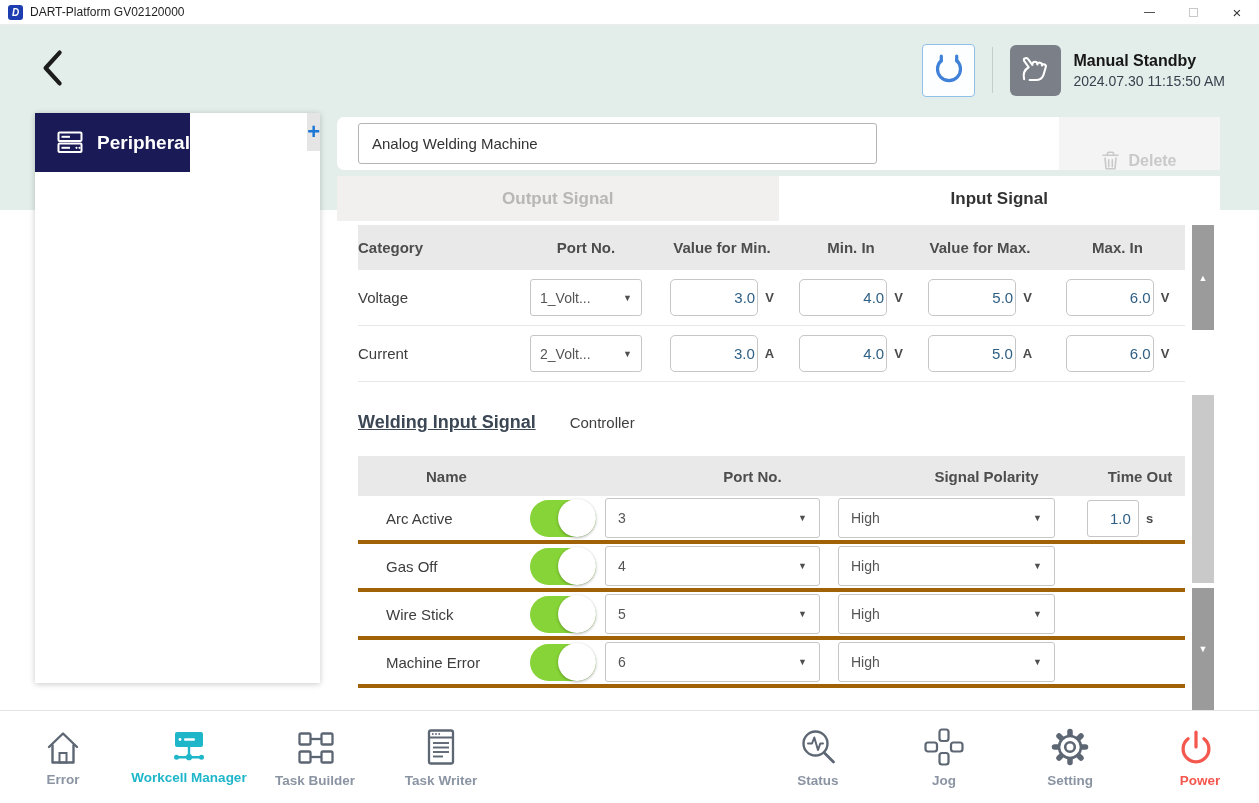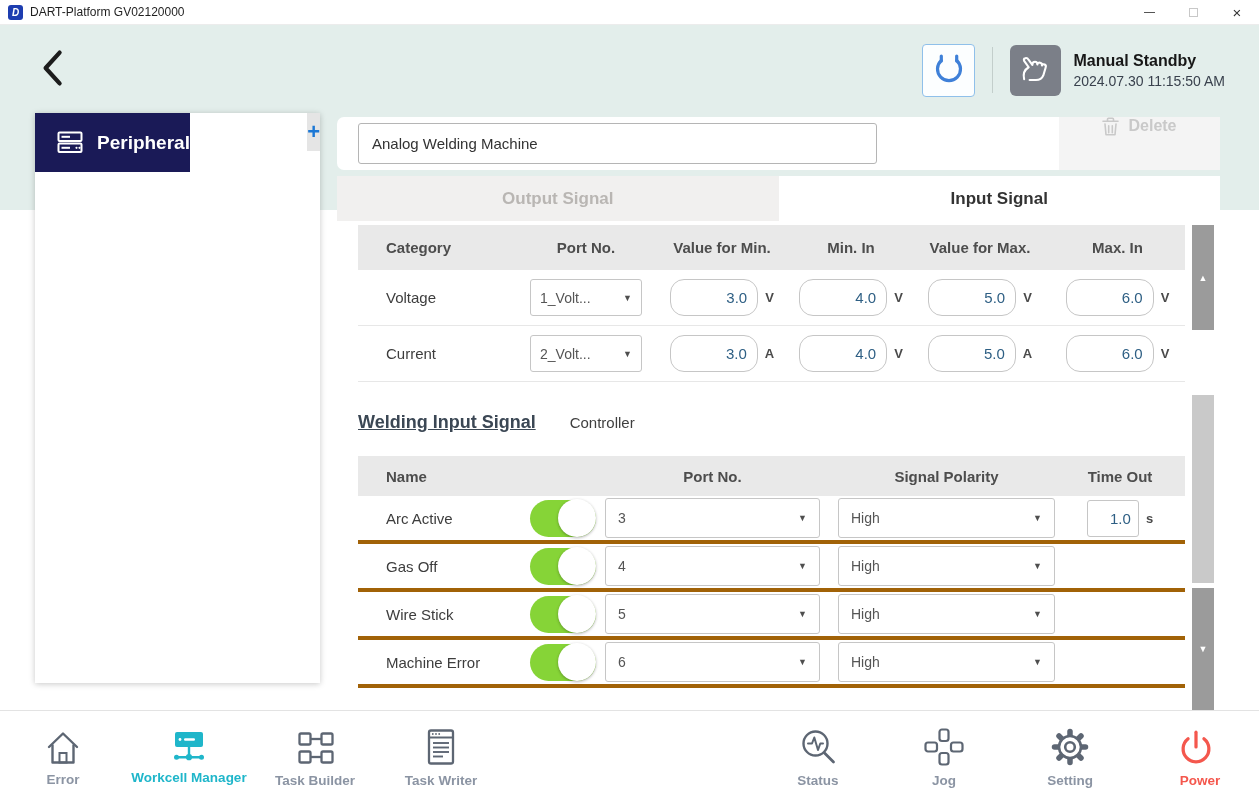--- a/index.html
+++ b/index.html
@@ -40,63 +40,63 @@
                     padding-left:22px; font-size:19px; font-weight:bold; gap:13px; cursor:pointer; }
   .sidebar-body { flex:1; background:#fff; }
   .sidebar-add { height:38px; background:#e5e5e5; display:flex; align-items:center; justify-content:center;
                  color:#1d78d5; font-size:22px; font-weight:bold; cursor:pointer; }
 
   
   .name-row { position:absolute; left:337px; top:117px; width:883px; height:53px; background:#fff; display:flex;border-radius:7px; }
   .name-input { margin:6px 0 6px 21px; width:519px; height:41px; border:1px solid #b5b5b5; border-radius:3px;
                 font-size:15px; color:#333; padding:0 13px; font-family:"Liberation Sans",sans-serif; outline:none; }
   .btn-delete { margin-left:auto; width:161px; height:100%; background:#f4f4f4; border:none; color:#c9c9c9;
-                font-size:16px; font-weight:bold; display:flex; align-items:flex-start; justify-content:center;
+                font-size:16px; font-weight:bold; display:flex; align-items:flex-end; justify-content:center;
                 gap:9px; cursor:default; font-family:"Liberation Sans",sans-serif; }
   .btn-confirm { width:163px; height:100%; background:#fff; border:none; border-left:1px solid #e3e3e3;
                  color:#1f1f1f; font-size:17px; font-weight:bold; display:flex; align-items:center;
                  justify-content:center; gap:9px; cursor:pointer; font-family:"Liberation Sans",sans-serif; }
 
   
   .tabs { position:absolute; left:337px; top:176px; width:883px; height:45px; display:flex; }
   .tab { flex:1; display:flex; align-items:center; justify-content:center; font-size:17px; font-weight:bold; cursor:pointer; }
   .tab.inactive { background:#f1f0ef; color:#b9b6b3; }
   .tab.active { background:#fff; color:#333; }
 
   
   .content { position:absolute; left:337px; top:221px; width:883px; height:489px; background:#fff;
              overflow:hidden; padding-top:4px; }
   .atable, .stable { margin-left:21px; width:827px; }
   .a-head { height:45px; background:#e9e9e9; display:flex; align-items:center; font-size:15px;
             font-weight:bold; color:#4d4d4d; }
   .a-row { height:56px; display:flex; align-items:center; border-bottom:1px solid #e7e7e7;
            font-size:15px; color:#3d3d3d; }
-  .c1 { width:162px; padding-left:28px; }
+  .c1 { width:162px; }
   .c2 { width:132px; display:flex; justify-content:center; text-align:center; }
   .c3 { width:140px; display:flex; justify-content:center; align-items:center; text-align:center; }
   .c4 { width:118px; display:flex; justify-content:center; align-items:center; text-align:center; }
   .c5 { width:140px; display:flex; justify-content:center; align-items:center; text-align:center; }
   .c6 { width:135px; display:flex; justify-content:center; align-items:center; text-align:center; }
   .a-head .c2,.a-head .c3,.a-head .c4,.a-head .c5,.a-head .c6 { display:block; }
 
   .dd-sm { width:112px; height:37px; border:1px solid #c6c6c6; border-radius:3px; background:#fff;
            display:flex; align-items:center; padding:0 9px; font-size:14px; color:#555; cursor:pointer; }
   .dd-arrow { margin-left:auto; font-size:9px; color:#4f4f4f; }
-  .numfield { width:88px; height:37px; border:1px solid #c6c6c6; border-radius:14px; background:#fff;
-              display:flex; align-items:center; justify-content:flex-end; padding-right:10px;
+  .numfield { width:88px; height:37px; border:1px solid #c6c6c6; border-radius:5px; background:#fff;
+              display:flex; align-items:center; justify-content:flex-end; padding-right:2px;
               font-size:15px; color:#2e5f84; }
   .unit { font-size:13px; font-weight:bold; color:#4a4a4a; margin-left:7px; }
 
   .section-head { margin:30px 0 0 21px; display:flex; align-items:baseline; gap:34px; height:24px; }
   .section-title { font-size:18px; font-weight:bold; color:#3b4754;text-decoration:underline; }
   .section-sub { font-size:15px; color:#3f3f3f; }
 
   .stable { margin-top:20px; }
   .s-head { height:40px; background:#e9e9e9; display:flex; align-items:center; font-size:15px;
-            font-weight:bold; color:#4d4d4d; }
+            font-weight:bold; color:#4d4d4d;padding-left:40px; }
   .sh1 { width:247px; padding-left:28px; }
   .sh2 { width:215px; text-align:center; }
   .shg { width:18px; }
   .sh3 { width:217px; text-align:center; }
   .sh4 { flex:1; text-align:center; }
   .s-row { height:48px; display:flex; align-items:center; border-bottom:4px solid #a16207;
            font-size:15px; color:#3d3d3d; }
   .sc-name { width:172px; padding-left:28px; }
   .sc-toggle { width:75px; }
   .sc-port { width:215px; margin-right:18px; }

